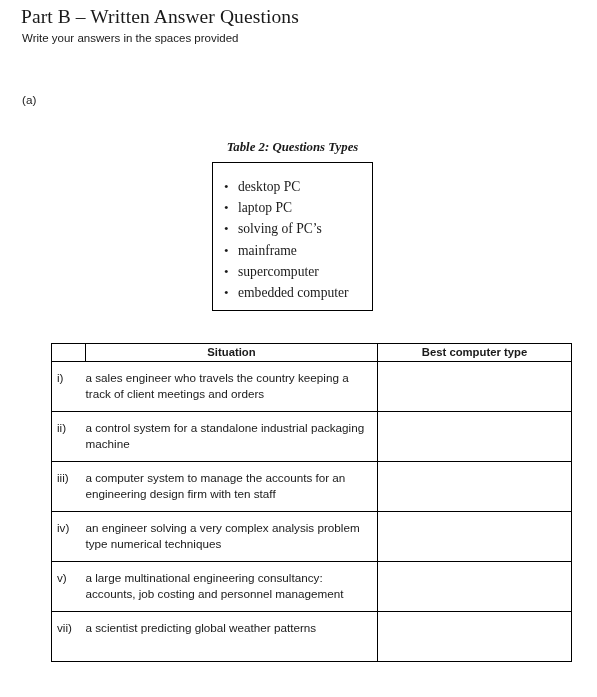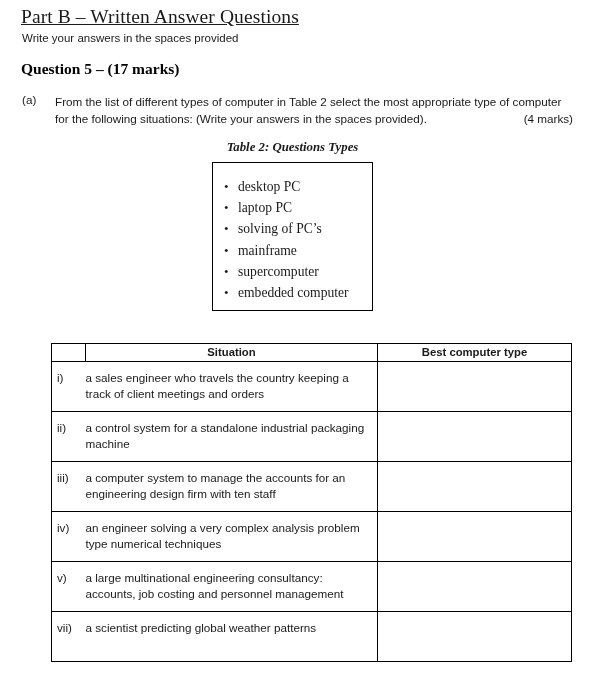--- a/index.html
+++ b/index.html
@@ -28,21 +28,20 @@
   .part-title {
     position: absolute;
     left: 21px;
     top: 6px;
     font-family: "Liberation Serif", serif;
     font-size: 19.5px;
     font-weight: 400;
     letter-spacing: 0.1px;
     color: #1a1a1a;
     white-space: nowrap;
-    text-decoration: underline;
   }
   .part-subtitle {
     position: absolute;
     left: 22px;
     top: 32px;
     font-family: "Liberation Sans", sans-serif;
     font-size: 11.5px;
     font-weight: 400;
     color: #1a1a1a;
     white-space: nowrap;
@@ -195,30 +194,22 @@
     background: #ffffff;
   }
 </style>
 </head>
 <body>
 
 <div class="page">
 
   <div class="part-title">Part B – Written Answer Questions</div>
   <div class="part-subtitle">Write your answers in the spaces provided</div>
-  <div class="question-heading">Question 5 – (17 marks)</div>
 
   <div class="part-a-label">(a)</div>
-  <div class="part-a-body">
-    <span class="part-a-line">From the list of different types of computer in Table 2 select the most appropriate type of computer</span>
-    <span class="part-a-line2">
-      <span>for the following situations:  (Write your answers in the spaces provided).</span>
-      <span class="marks-a">(4 marks)</span>
-    </span>
-  </div>
 
   <div class="table2-caption">Table 2: Questions Types</div>
   <div class="table2-box">
     <ul class="table2-list">
       <li class="table2-item">
         <span class="bullet">•</span>
         <span>desktop PC</span>
       </li>
       <li class="table2-item">
         <span class="bullet">•</span>

